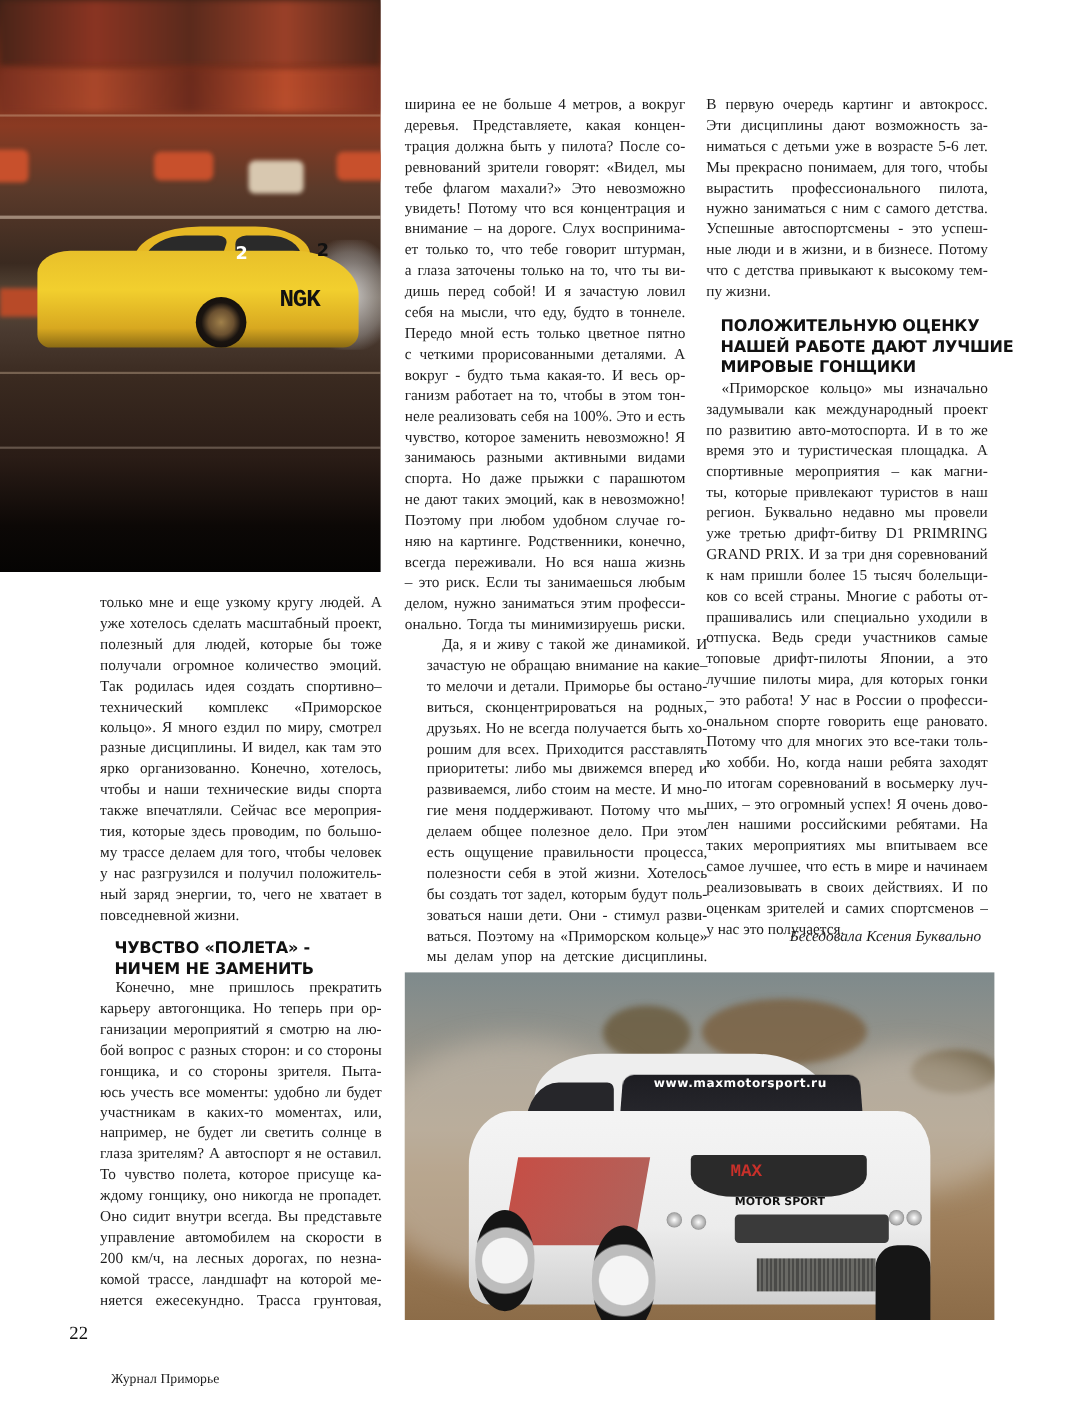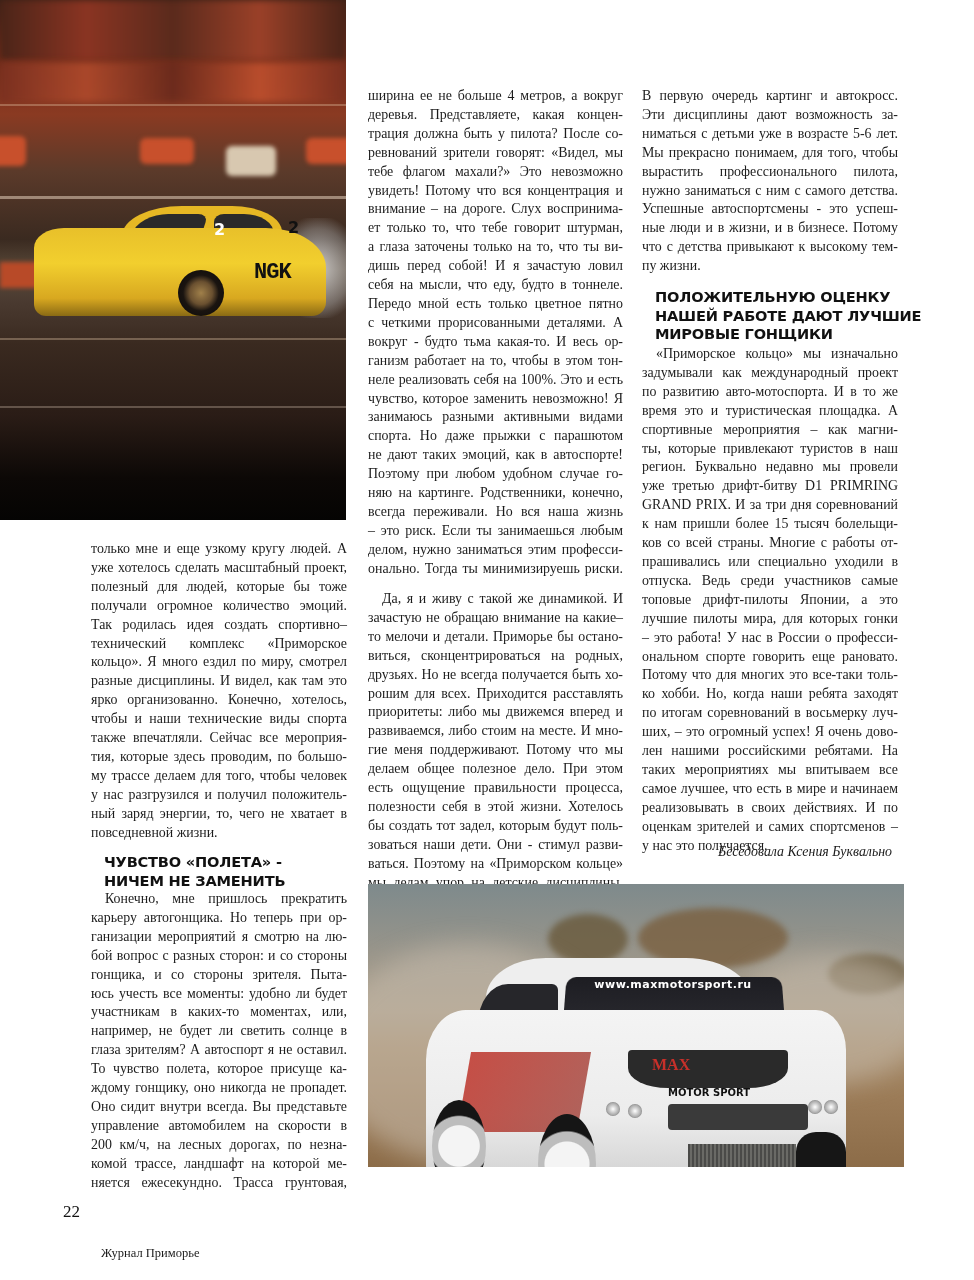--- a/index.html
+++ b/index.html
@@ -57,21 +57,21 @@
   #photo-drift .smoke {
     position:absolute; left:290px; top:218px; width:70px; height:100px;
     background:radial-gradient(ellipse at 40% 50%,rgba(220,220,220,0.85),rgba(180,180,180,0.4) 55%,rgba(0,0,0,0) 75%);
   }
   #photo-drift .ngk { position:absolute; left:254px; top:260px; font-family:Liberation Mono, monospace; font-weight:bold; font-size:22px; color:#111; letter-spacing:-1px; }
   #photo-drift .num { position:absolute; font-family:"DejaVu Sans",sans-serif; font-weight:bold; color:#fff; font-size:16px; }
   #photo-drift .streak { position:absolute; left:0; width:346px; height:2px; background:rgba(230,200,170,0.35); }
 
   
   #photo-rally {
-    position:absolute; left:368px; top:884px; width:536px; height:283px; overflow:hidden;
+    position:absolute; left:368px; top:884px; width:536px; height:316px; overflow:hidden;
     background:linear-gradient(180deg,#7e8a8c 0%,#99958a 25%,#a89a84 45%,#a58a68 58%,#9c7c58 75%,#8c6c48 100%);
   }
   #photo-rally .tree { position:absolute; border-radius:50%; background:#6a5a3c; filter:blur(3px); opacity:0.8; }
   #photo-rally .dust { position:absolute; border-radius:50%; background:rgba(200,190,175,0.55); filter:blur(12px); }
   #photo-rally .body {
     position:absolute; left:58px; top:126px; width:420px; height:176px;
     background:linear-gradient(180deg,#f4f4f4 0%,#ececec 60%,#d0d0d0 100%);
     border-radius:40px 30px 30px 20px / 50px 40px 30px 20px;
   }
   #photo-rally .roof {
@@ -82,21 +82,21 @@
     position:absolute; left:196px; top:92px; width:220px; height:68px;
     background:linear-gradient(180deg,#1d1d22,#2e2e34); border-radius:10px 10px 4px 4px;
     transform:perspective(200px) rotateX(8deg);
   }
   #photo-rally .sidewin {
     position:absolute; left:110px; top:100px; width:80px; height:60px; background:#26262a;
     border-radius:30px 6px 0 0 / 40px 6px 0 0;
   }
   #photo-rally .banner { position:absolute; left:200px; top:94px; width:210px; text-align:center; font-family:"DejaVu Sans",sans-serif; font-weight:bold; font-size:11px; color:#fff; letter-spacing:0.5px; }
   #photo-rally .hood { position:absolute; left:260px; top:166px; width:160px; height:38px; background:#2a2a2a; border-radius:4px 4px 40px 40px / 4px 4px 20px 20px; }
-  #photo-rally .hood-logo { position:absolute; left:284px; top:172px; font-family:Liberation Serif, serif; font-weight:bold; color:#c8302a; font-size:16px; }
+  #photo-rally .hood-logo { position:absolute; left:296px; top:172px; font-family:Liberation Mono, monospace; font-weight:bold; color:#c8302a; font-size:16px; }
   #photo-rally .motorsport { position:absolute; left:300px; top:203px; font-family:"DejaVu Sans",sans-serif; font-weight:bold; font-size:10px; color:#111; }
   #photo-rally .grille { position:absolute; left:300px; top:220px; width:140px; height:26px; background:#3a3a3a; border-radius:4px; }
   #photo-rally .intercooler { position:absolute; left:320px; top:260px; width:108px; height:30px; background:repeating-linear-gradient(90deg,#4a4a48 0 2px,#6a6a66 2px 4px); }
   #photo-rally .lamp { position:absolute; width:14px; height:14px; border-radius:50%; background:radial-gradient(circle,#fff,#aaa 60%,#333); }
   #photo-rally .side-stripe { position:absolute; left:96px; top:168px; width:120px; height:80px; background:linear-gradient(110deg,rgba(190,50,40,0.85),rgba(150,40,30,0.7)); transform:skewX(-10deg); }
   #photo-rally .wheel { position:absolute; border-radius:50%; background:radial-gradient(circle,#f4f4f4 0 38%,#bdbdbd 40% 55%,#151515 58%); }
   #photo-rally .tyre-front { position:absolute; left:428px; top:248px; width:50px; height:90px; border-radius:20px; background:#161616; }
 
   .page-num { position:absolute; left:63px; top:1202px; font-size:17px; color:#111; }
   .mag-name { position:absolute; left:101px; top:1206px; font-size:12.5px; color:#1c1c1c;margin-top:40px; }
@@ -181,29 +181,29 @@
     <span class="ln">дишь перед собой! И я зачастую ловил</span>
     <span class="ln">себя на мысли, что еду, будто в тоннеле.</span>
     <span class="ln">Передо мной есть только цветное пятно</span>
     <span class="ln">с четкими прорисованными деталями. А</span>
     <span class="ln">вокруг - будто тьма какая-то. И весь ор-</span>
     <span class="ln">ганизм работает на то, чтобы в этом тон-</span>
     <span class="ln">неле реализовать себя на 100%. Это и есть</span>
     <span class="ln">чувство, которое заменить невозможно! Я</span>
     <span class="ln">занимаюсь разными активными видами</span>
     <span class="ln">спорта. Но даже прыжки с парашютом</span>
-    <span class="ln">не дают таких эмоций, как в автоспорте!</span>
+    <span class="ln">не дают таких эмоций, как в невозможно!</span>
     <span class="ln">Поэтому при любом удобном случае го-</span>
     <span class="ln">няю на картинге. Родственники, конечно,</span>
     <span class="ln">всегда переживали. Но вся наша жизнь</span>
     <span class="ln">– это риск. Если ты занимаешься любым</span>
     <span class="ln">делом, нужно заниматься этим професси-</span>
     <span class="ln">онально. Тогда ты минимизируешь риски.</span>
   </div>
-<div class="col" style="left:368px;top:578px;width:255px;margin-top:12px;" id="c2p2">
+<div class="col" style="left:388px;top:578px;width:255px;" id="c2p2">
     <span class="ln indent">Да, я и живу с такой же динамикой. И</span>
     <span class="ln">зачастую не обращаю внимание на какие–</span>
     <span class="ln">то мелочи и детали. Приморье бы остано-</span>
     <span class="ln">виться, сконцентрироваться на родных,</span>
     <span class="ln">друзьях. Но не всегда получается быть хо-</span>
     <span class="ln">рошим для всех. Приходится расставлять</span>
     <span class="ln">приоритеты: либо мы движемся вперед и</span>
     <span class="ln">развиваемся, либо стоим на месте. И мно-</span>
     <span class="ln">гие меня поддерживают. Потому что мы</span>
     <span class="ln">делаем общее полезное дело. При этом</span>

